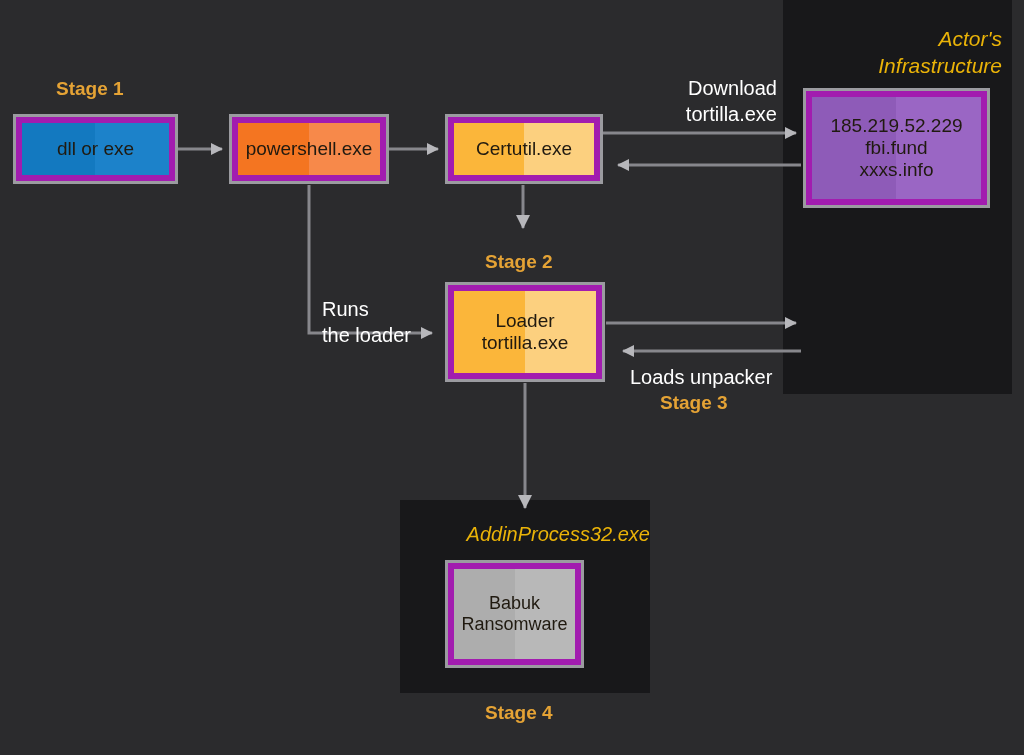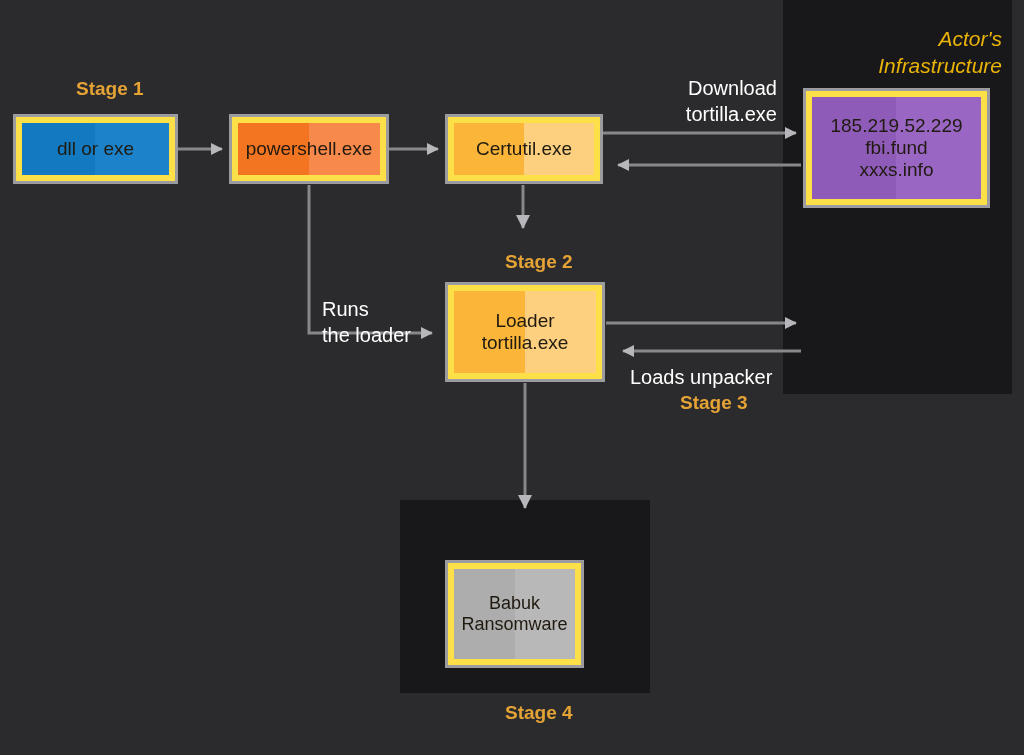--- a/index.html
+++ b/index.html
@@ -17,21 +17,21 @@
   .panel{
     position:absolute;
     background:#18181a;
   }
 
   
   .node{
     position:absolute;
     box-sizing:border-box;
     border:3px solid #9b9ba0;
-    background:#fde047;
+    background:#a21caf;
     padding:6px;
     display:flex;
     align-items:center;
     justify-content:center;
   }
   .node .fill{
     width:100%;height:100%;
     display:flex;align-items:center;justify-content:center;
     text-align:center;
     line-height:1.15;
@@ -54,21 +54,20 @@
     line-height:1.28;
     white-space:pre-line;
   }
   .label-center{text-align:right;}
   .stage{
     position:absolute;
     color:#e5a335;
     font-size:19px;
     font-weight:bold;
     white-space:nowrap;
-    margin-left:20px;
   }
   .panel-title{
     position:absolute;
     color:#eab308;
     font-size:21px;
     line-height:1.3;
     text-align:right;
     white-space:pre-line;
     font-style:italic;
   }
@@ -140,20 +139,21 @@
 
 
   <div class="node" style="left:445px;top:560px;width:139px;height:108px;">
     <div class="fill fill-grey node-text-sm" style="white-space:pre-line;">Babuk
 Ransomware</div>
   </div>
 
   <div class="panel-title" style="left:793px;top:25px;width:209px;">Actor's
 Infrastructure</div>
 
+  <div class="panel-title" style="left:400px;top:521px;width:250px;font-size:20px;">AddinProcess32.exe</div>
 
   <div class="stage" style="left:56px;top:78px;">Stage 1</div>
 
   <div class="stage" style="left:485px;top:251px;">Stage 2</div>
 
   <div class="stage" style="left:660px;top:392px;">Stage 3</div>
 
   <div class="stage" style="left:485px;top:702px;">Stage 4</div>
 
   <div class="label label-center" style="left:617px;top:76px;width:160px;">Download

